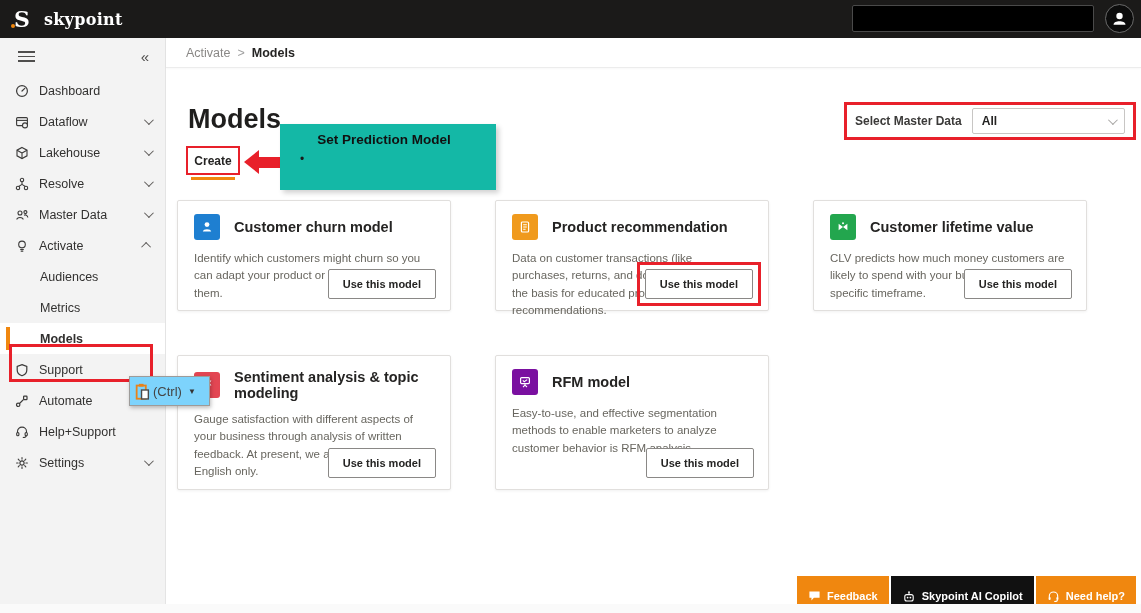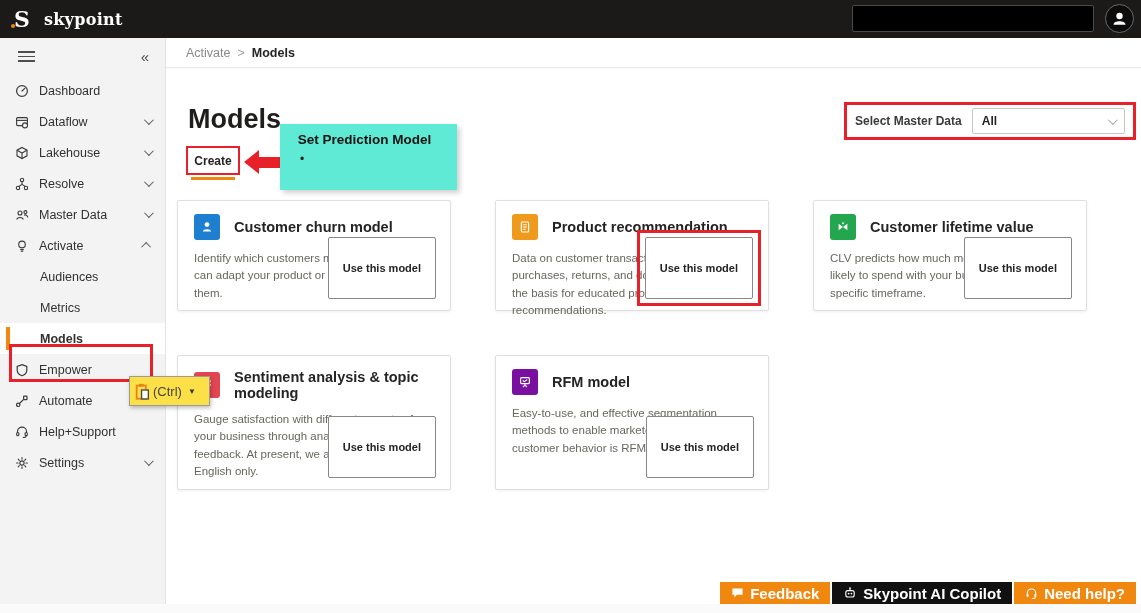--- a/index.html
+++ b/index.html
@@ -60,55 +60,55 @@
     display:flex; align-items:center; justify-content:center; background:#fff; z-index:3; }
   .create-tab { font-size:12px; font-weight:bold; color:#252423; cursor:pointer; }
   .create-underline { position:absolute; left:25px; top:139px; width:44px; height:3px; background:#f0870f; z-index:2; }
 
   .red-arrow { position:absolute; left:78px; top:112px; width:44px; height:24px; display:flex; align-items:center; z-index:3; }
   .arrow-head { width:0; height:0; border-top:12px solid transparent; border-bottom:12px solid transparent;
     border-right:15px solid #e8202a; }
   .arrow-shaft { width:26px; height:11px; background:#e8202a; }
 
   
-  .callout { position:absolute; left:114px; top:86px; width:177px; min-height:66px; background:#5eead4;
+  .callout { position:absolute; left:114px; top:86px; width:216px; min-height:66px; background:#14b8a6;
     box-shadow:3px 3px 5px rgba(0,0,0,0.18); padding:8px 20px 9px 12px; z-index:4; }
   .callout-title { font-size:13.5px; font-weight:bold; color:#111; text-align:center; margin-bottom:4px; }
   .callout-line { font-size:12px; color:#1a1a1a; display:flex; line-height:1.35; }
   .callout-bullet { margin:0 6px 0 8px; }
   .callout b { font-weight:bold; }
 
   
   .cards { position:absolute; left:11px; top:162px; display:grid;
     grid-template-columns:repeat(3, 274px); grid-template-rows:111px 135px; column-gap:9px; row-gap:20px;gap:44px; }
   .card { position:relative; background:#fff; border:1px solid #e1dfdd; border-radius:2px;
     box-shadow:0 1px 3px rgba(0,0,0,0.06); padding:13px 16px; }
   .card-head { display:flex; align-items:center; gap:14px; }
   .card-icon { width:26px; height:26px; border-radius:3px; display:flex; align-items:center; justify-content:center; flex:0 0 26px; }
   .card-title { font-size:14.5px; font-weight:600; color:#252423; }
   .card-desc { margin-top:10px; font-size:11.5px; line-height:1.5; color:#68665f; padding-right:4px; }
   .use-btn { font-family:"Liberation Sans", sans-serif; font-size:11px; font-weight:bold; color:#252423;
-    background:#fff; border:1px solid #8a8886; border-radius:2px; padding:24px 14px; cursor:pointer; }
+    background:#fff; border:1px solid #8a8886; border-radius:2px; padding:8px 14px; cursor:pointer; }
   .btn-pos { position:absolute; right:14px; bottom:11px; }
   .btn-annotated { position:absolute; right:7px; bottom:4px; border:3px solid #e8202a; padding:4px 5px; }
 
   
   .models-annotation { position:absolute; left:9px; top:344px; width:144px; height:38px;
     border:3px solid #e8202a; z-index:6; pointer-events:none; }
 
   
-  .paste-popup { position:absolute; left:129px; top:376px; width:81px; height:30px; background:#fde047;
+  .paste-popup { position:absolute; left:129px; top:376px; width:81px; height:30px; background:#7dd3fc;
     border:1px solid #9d9b99; box-shadow:1px 2px 4px rgba(0,0,0,0.25); display:flex; align-items:center;
     padding:0 6px 0 5px; z-index:7; cursor:pointer; }
   .paste-label { font-size:13px; color:#444; margin-left:3px; }
   .paste-caret { font-size:8px; color:#333; margin-left:6px; }
 
   
   .footer-btns { position:absolute; right:5px; bottom:9px; display:flex; gap:2px; z-index:8; }
-  .fbtn { height:22px; display:flex; align-items:center; gap:6px; padding:8px 11px; font-size:15px;
+  .fbtn { height:22px; display:flex; gap:6px; padding:14px 11px; font-size:11px;
     font-weight:bold; color:#fff; cursor:pointer; }
   .fbtn.orange { background:#f0870f; }
   .fbtn.black { background:#111; }
 </style>
 </head>
 <body>
 
 <div id="page">
 
   <div id="topbar">
@@ -217,21 +217,21 @@
       <span class="sel-bar"></span>
       <span class="slabel">Models</span>
     </div>
 
     <div class="side-item">
       <span class="sicon">
         <svg width="14" height="14" viewBox="0 0 14 14" fill="none" stroke="#3b3a39" stroke-width="1.2">
             <path d="M7 1.6 L11.8 3.4 V7 C11.8 9.9 9.8 11.9 7 12.8 C4.2 11.9 2.2 9.9 2.2 7 V3.4 Z"></path>
           </svg>
       </span>
-      <span class="slabel">Empower</span>
+      <span class="slabel">Support</span>
     </div>
 
     <div class="side-item">
       <span class="sicon">
         <svg width="14" height="14" viewBox="0 0 14 14" fill="none" stroke="#3b3a39" stroke-width="1.2">
             <circle cx="3.2" cy="10.8" r="1.7"></circle>
             <rect x="8.6" y="2.2" width="3.4" height="3.4" rx="0.6"></rect>
             <path d="M4.5 9.5 L8.4 5.6"></path>
           </svg>
       </span>

